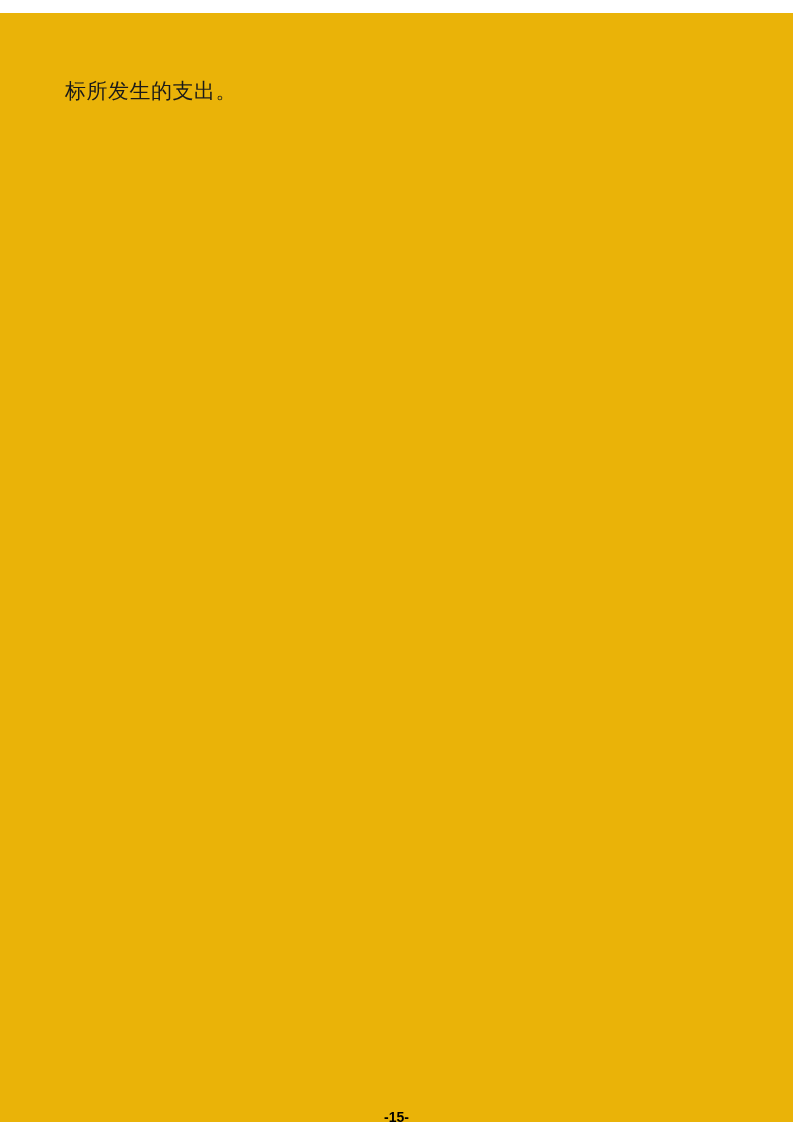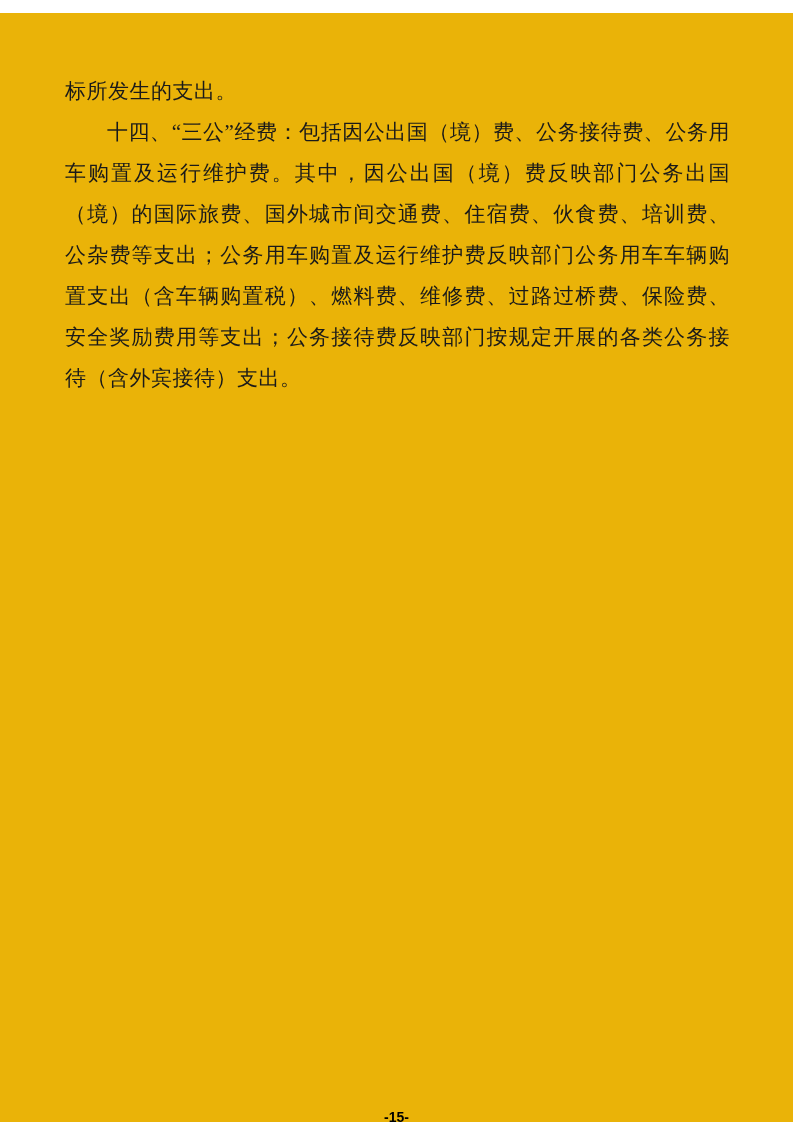--- a/index.html
+++ b/index.html
@@ -57,20 +57,19 @@
     color: #000000;
   }
 </style>
 </head>
 <body>
 
 <div class="page">
 
   <div class="doc-body">
     <p class="para no-indent">标所发生的支出。</p>
-    <p class="para">十四、“三公”经费：包括因公出国（境）费、公务接待费、公务用车购置及运行维护费。其中，因公出国（境）费反映部门公务出国（境）的国际旅费、国外城市间交通费、住宿费、伙食费、培训费、公杂费等支出；公务用车购置及运行维护费反映部门公务用车车辆购置支出（含车辆购置税）、燃料费、维修费、过路过桥费、保险费、安全奖励费用等支出；公务接待费反映部门按规定开展的各类公务接待（含外宾接待）支出。</p>
   </div>
 
   <div class="footer">
     <span class="page-number">-15-</span>
   </div>
 
 </div>
 
 </body></html>

